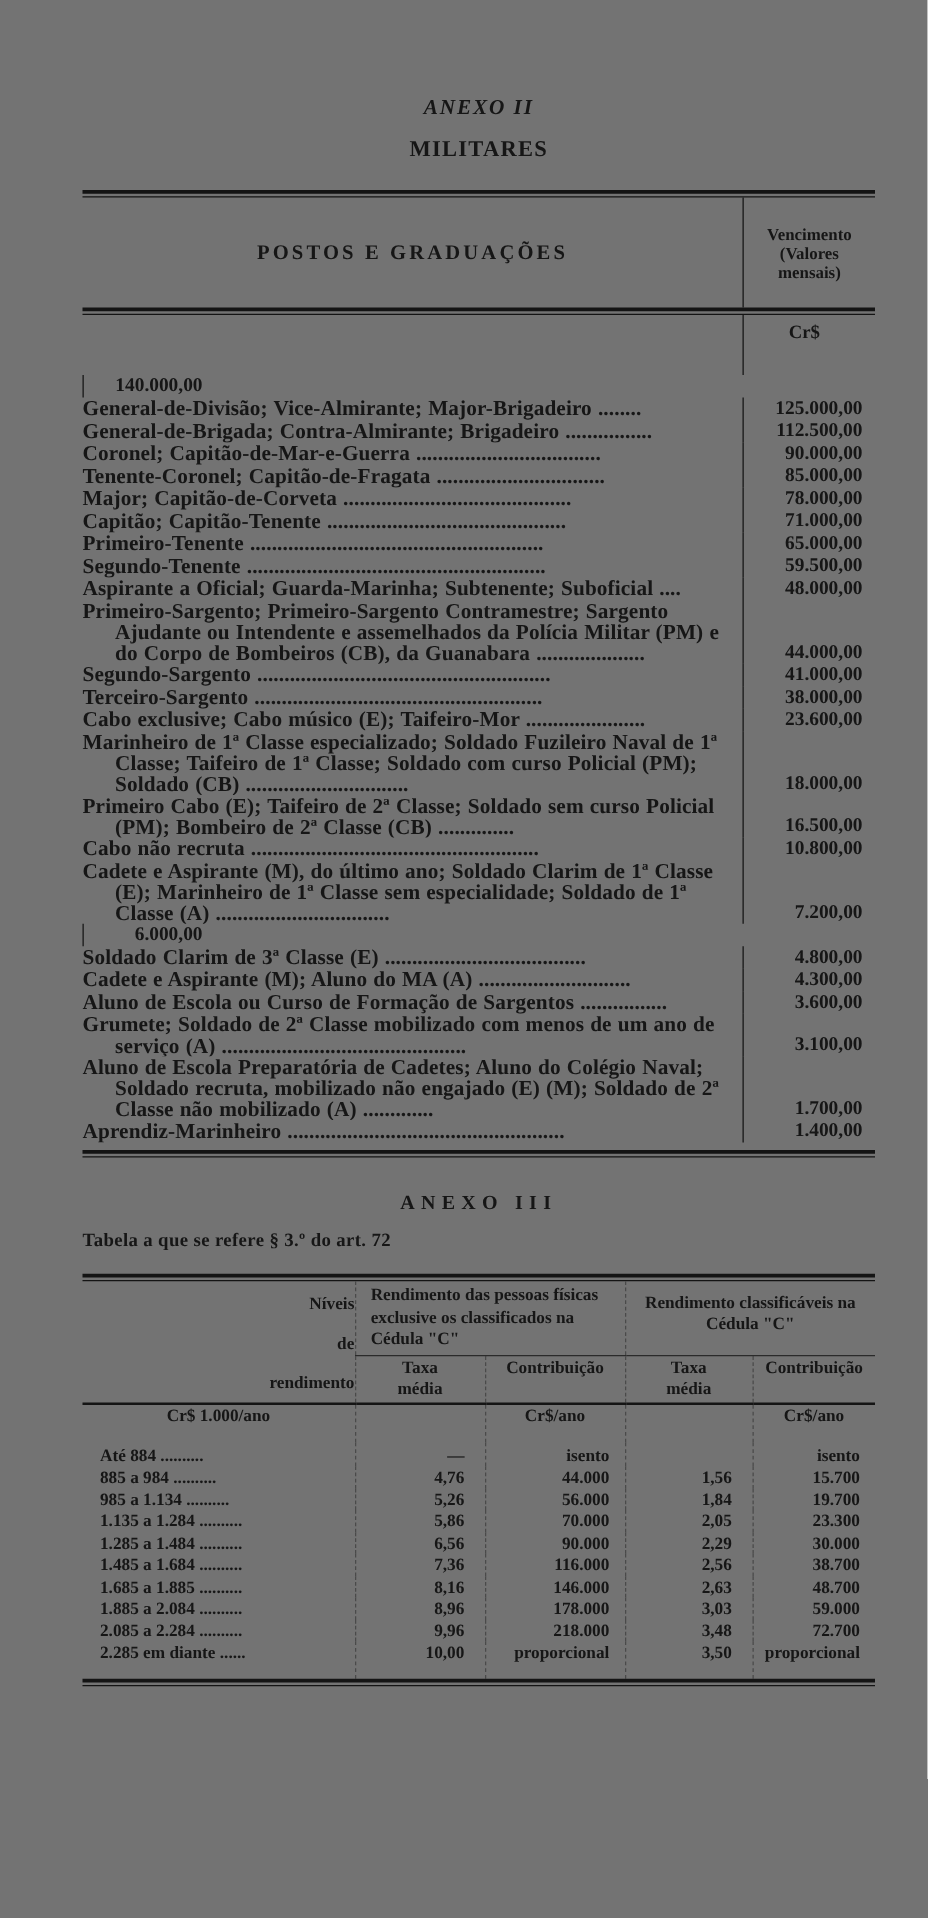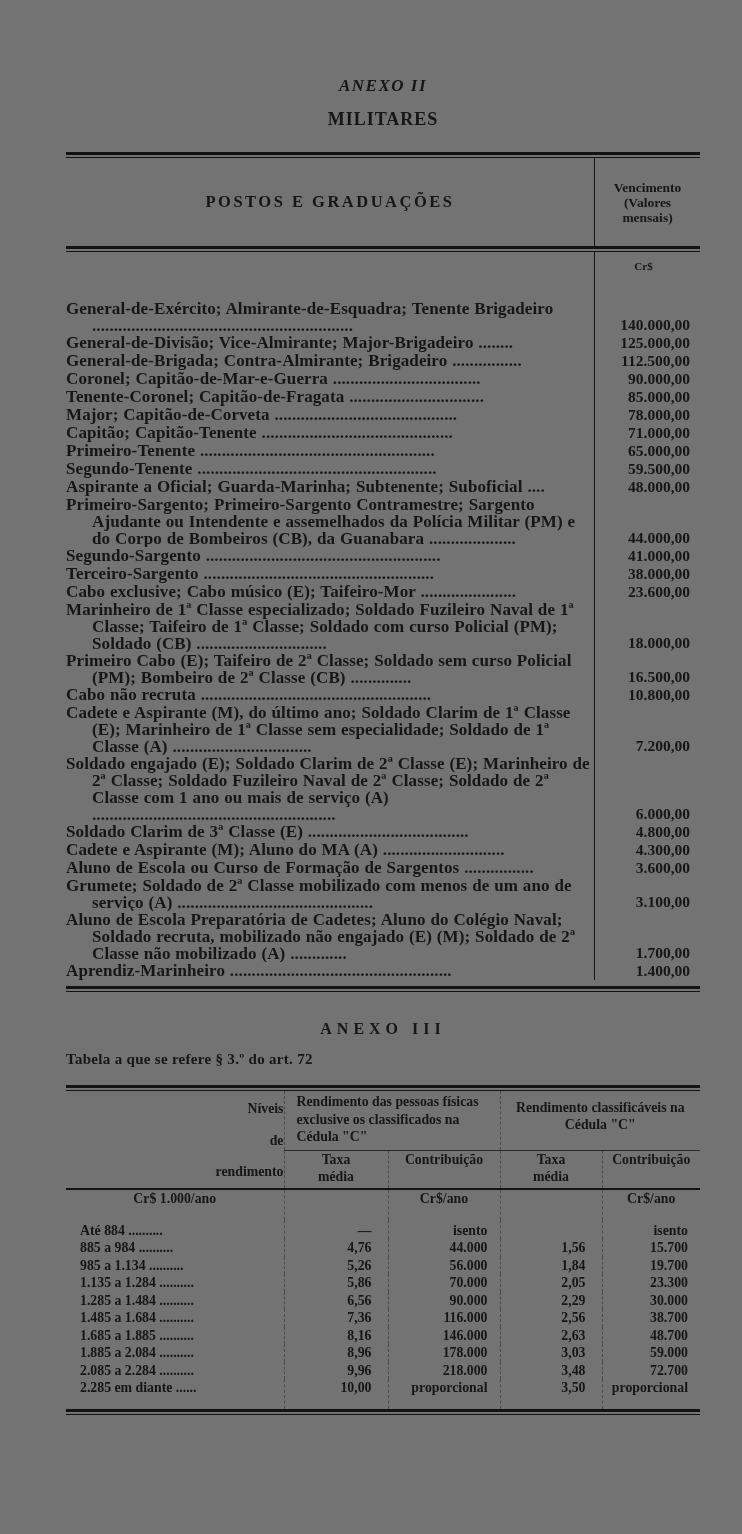--- a/index.html
+++ b/index.html
@@ -29,21 +29,21 @@
   .t2-head-right { width:106px; border-left:1.5px solid #141414;
                    display:flex; align-items:center; justify-content:center;
                    text-align:center; font-size:13.5px; line-height:15px; padding:8px 3px; }
   .t2-body { font-size:17px; line-height:17px; }
   .mrow { display:flex; align-items:stretch; }
   .mtext { flex:1; padding-left:26px; text-indent:-26px; padding-right:4px; overflow:hidden;
            letter-spacing:0.1px; word-spacing:0.5px; }
   .mval { width:106px; border-left:1.5px solid #141414;
           display:flex; align-items:flex-end; justify-content:flex-end;
           padding:0 10px 1px 2px; font-size:15.5px; line-height:17px; }
-  .cr-row .mval { align-items:flex-start; justify-content:center; height:48px; padding-top:6px; font-size:11px; }
+  .cr-row .mval { align-items:flex-start; justify-content:center; height:48px; padding-top:6px; font-size:15px; }
   .t2-bottom-pad { height:6px; }
 
   
   .a3-title { font-size:16px; letter-spacing:5px; text-align:center; margin-top:28px;font-family:Liberation Serif, serif; }
   .a3-subtitle { font-size:15px; text-align:left; margin-top:13px; margin-bottom:17px; letter-spacing:0.3px; }
 
   .t3wrap { width:634px; }
   table.t3 { width:100%; border-collapse:collapse; table-layout:fixed;
              font-size:14px; }
   table.t3 td { border-left:1px dashed #4a4a4a; vertical-align:top; }
@@ -81,21 +81,20 @@
 
       <div class="rule-dbl"></div>
 
       <div class="t2-body">
         <div class="mrow cr-row">
           <div class="mtext"></div>
           <div class="mval">Cr$</div>
         </div>
 
       <div class="mrow">
-            <div class="mtext">General-de-Exército; Almirante-de-Esquadra; Tenente Brigadeiro ............................................................</div>
             <div class="mval">
               <span>140.000,00</span>
             </div>
           </div>
           <div class="mrow">
             <div class="mtext">General-de-Divisão; Vice-Almirante; Major-Brigadeiro ........</div>
             <div class="mval">
               <span>125.000,00</span>
             </div>
           </div>
@@ -189,21 +188,20 @@
               <span>10.800,00</span>
             </div>
           </div>
           <div class="mrow">
             <div class="mtext">Cadete e Aspirante (M), do último ano; Soldado Clarim de 1ª Classe (E); Marinheiro de 1ª Classe sem especialidade; Soldado de 1ª Classe (A) ................................</div>
             <div class="mval">
               <span>7.200,00</span>
             </div>
           </div>
           <div class="mrow">
-            <div class="mtext">Soldado engajado (E); Soldado Clarim de 2ª Classe (E); Marinheiro de 2ª Classe; Soldado Fuzileiro Naval de 2ª Classe; Soldado de 2ª Classe com 1 ano ou mais de serviço (A) ........................................................</div>
             <div class="mval">
               <span>6.000,00</span>
             </div>
           </div>
           <div class="mrow">
             <div class="mtext">Soldado Clarim de 3ª Classe (E) .....................................</div>
             <div class="mval">
               <span>4.800,00</span>
             </div>
           </div>

